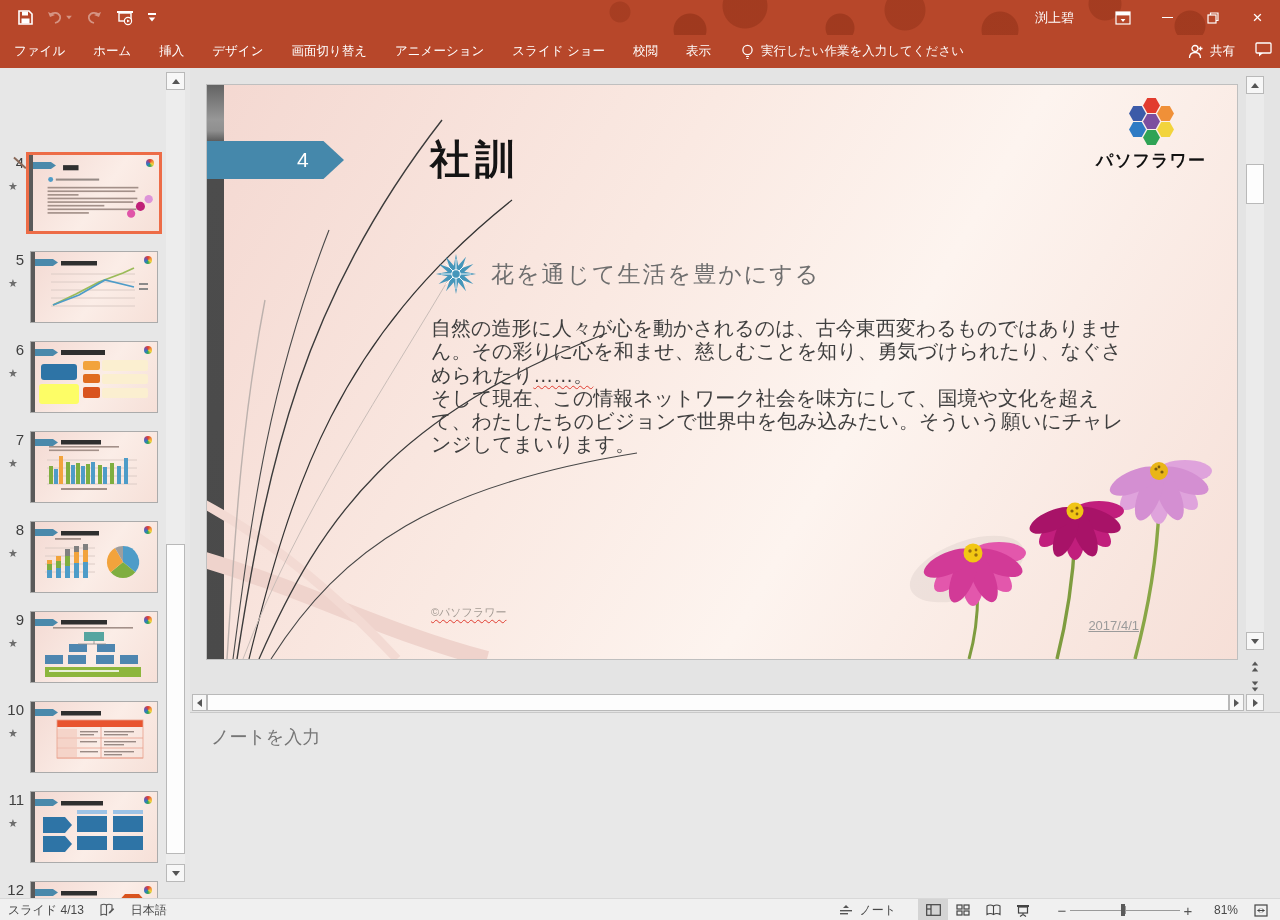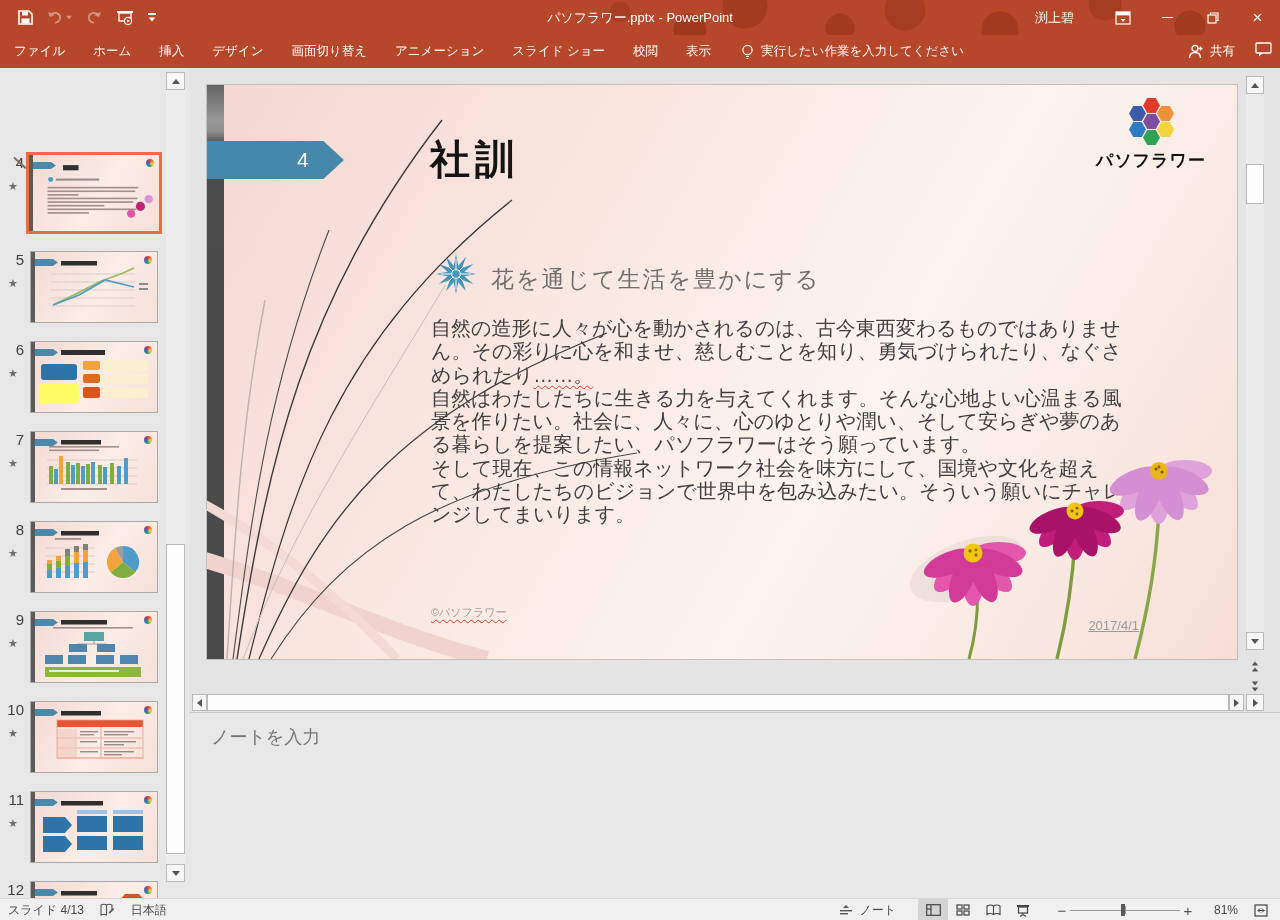--- a/index.html
+++ b/index.html
@@ -57,21 +57,21 @@
   .slide-canvas{position:absolute;left:16px;top:16px;width:1030px;height:574px;background:linear-gradient(120deg,#F4D8D1 0%,#FAE9E2 38%,#FDF4EF 62%,#F6DFD7 100%);border:1px solid #BFBFBF;overflow:hidden;}
   .side-bar{position:absolute;left:0;top:0;width:17px;height:100%;background:linear-gradient(180deg,#636363 0%,#7d7d7d 3%,#979797 6%,#8f8f8f 8%,#565656 10%,#4c4c4c 16%,#4a4a4a 100%);}
   .deco{position:absolute;left:0;top:0;pointer-events:none;}
   .num-banner{position:absolute;left:0;top:56px;width:137px;height:38px;background:#4588AB;clip-path:polygon(0 0,85% 0,100% 50%,85% 100%,0 100%);color:#fff;font-size:21px;display:flex;align-items:center;}
   .num-banner span{padding-left:90px;}
   .slide-title{position:absolute;left:223px;top:47px;font-size:40px;font-weight:700;color:#141414;letter-spacing:5px;}
   .logo{position:absolute;right:26px;top:13px;width:120px;text-align:center;}
   .hexwrap{position:relative;width:54px;height:48px;margin:0 auto;}
   .hex{position:absolute;width:17px;height:15px;clip-path:polygon(25% 0,75% 0,100% 50%,75% 100%,25% 100%,0 50%);}
   .logo-text{font-size:17px;font-weight:700;color:#111;letter-spacing:1px;margin-top:3px;white-space:nowrap;}
-  .bullet-row{position:absolute;left:228px;top:168px;display:flex;align-items:flex-end;gap:14px;}
+  .bullet-row{position:absolute;left:228px;top:168px;display:flex;align-items:center;gap:14px;}
   .bullet-heading{font-size:23px;color:#6e6e6e;letter-spacing:2px;}
   .body-text{position:absolute;left:224px;top:232px;width:700px;font-size:20px;line-height:23.3px;color:#3f3f3f;}
   .body-text p{margin:0;}
   .squiggle{text-decoration:underline wavy #E03C31 1px;text-underline-offset:3px;}
   .copyright{position:absolute;left:224px;top:520px;font-size:11px;color:#A39A93;text-align:center;}
   .slide-date{position:absolute;right:98px;top:533px;font-size:13px;color:#9b9b9b;text-decoration:underline;}
   .flowers{position:absolute;right:0;bottom:0;width:330px;height:240px;}
   
   .vscroll{position:absolute;left:1056px;top:8px;width:18px;height:574px;background:#EBEBEB;}
   .vscroll .thumbbar{position:absolute;left:0;top:88px;width:18px;height:40px;background:#FDFDFD;border:1px solid #B9B9B9;box-sizing:border-box;}
@@ -130,21 +130,20 @@
           <rect x="3" y="3" width="12" height="8" fill="none" stroke="#fff" stroke-width="1.4"></rect>
           <circle cx="12" cy="11" r="3.6" fill="#B7472A" stroke="#fff" stroke-width="1.2"></circle>
           <path d="M11 9.4 L14 11 L11 12.6 Z" fill="#fff"></path>
         </svg>
       </span>
     <span style="display:flex;flex-direction:column;align-items:center;gap:2px;">
         <span style="width:8px;height:1.5px;background:#fff;"></span>
         <span class="tri tri-down" style="border-top-color:#fff;transform:scale(.8);"></span>
       </span>
   </div>
-  <div class="title-text">パソフラワー.pptx - PowerPoint</div>
   <div class="tb-right">
     <span class="tb-user">渕上碧</span>
     <span class="winbtn">
         <svg width="16" height="14" viewBox="0 0 16 14">
           <rect x="1" y="1" width="14" height="12" fill="none" stroke="#fff" stroke-width="1.2"></rect>
           <rect x="1" y="1" width="14" height="3.4" fill="#fff"></rect>
           <path d="M8 11 L5.6 8 H10.4 Z" fill="#fff"></path>
         </svg>
       </span>
     <span class="winbtn">
@@ -540,21 +539,20 @@
           <line x1="11" y1="11" x2="33" y2="33"></line>
             <line x1="33" y1="11" x2="11" y2="33"></line>
         </g>
         <circle cx="22" cy="22" r="4.5" fill="#4596BA" stroke="#fff" stroke-width="1"></circle>
       </svg>
       <span class="bullet-heading">花を通じて生活を豊かにする</span>
     </div>
 
     <div class="body-text">
       <p><span>自然の造形に人々が心を動かされるのは、古今東西変わるものではありません。その彩りに心を和ませ、慈しむことを知り、勇気づけられたり、なぐさめられたり</span><span class="squiggle">……。</span></p>
-      <p>自然はわたしたちに生きる力を与えてくれます。そんな心地よい心温まる風景を作りたい。社会に、人々に、心のゆとりや潤い、そして安らぎや夢のある暮らしを提案したい、パソフラワーはそう願っています。</p>
       <p>そして現在、この情報ネットワーク社会を味方にして、国境や文化を超えて、わたしたちのビジョンで世界中を包み込みたい。そういう願いにチャレンジしてまいります。</p>
     </div>
 
     <div class="copyright squiggle">©パソフラワー</div>
     <div class="slide-date">2017/4/1</div>
 
     <svg class="flowers" viewBox="0 0 330 240">
       <ellipse cx="60" cy="150" rx="60" ry="28" fill="#000" opacity=".05" transform="rotate(-20 60 150)"></ellipse>
       <path d="M168,118 C166,160 160,200 150,240" stroke="#7E9C3F" stroke-width="3.4" fill="none"></path>
       <path d="M252,88 C250,140 240,195 228,240" stroke="#88A646" stroke-width="3.4" fill="none"></path>

